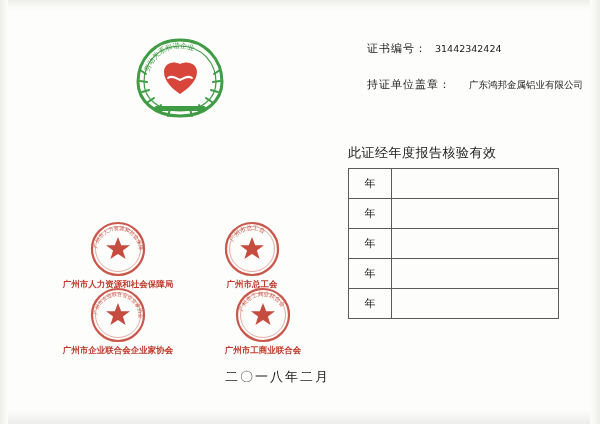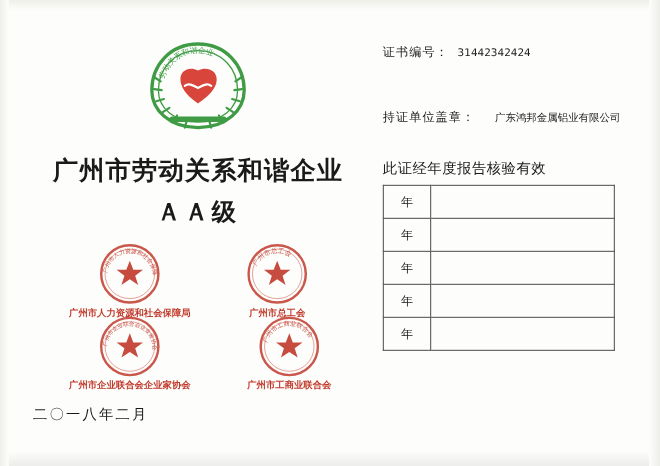--- a/index.html
+++ b/index.html
@@ -114,21 +114,21 @@
   .seal-1 { left: 22px;  top: 0px;  width: 132px; }
   .seal-2 { left: 168px; top: 0px;  width: 108px; }
   .seal-3 { left: 12px;  top: 66px; width: 152px; }
   .seal-4 { left: 178px; top: 66px; width: 110px; }
 
   .cert-date {
     position: absolute;
     left: 0;
     top: 334px;
     width: 300px;
-    text-align: left;
+    text-align: right;
     font-family: "DejaVu Sans", sans-serif;
     font-size: 13px;
     color: #1a1a1a;
     letter-spacing: 2px;
   }
 
   
   .right-panel {
     position: absolute;
     left: 348px;
@@ -139,29 +139,30 @@
     position: relative;
     height: 18px;
     margin-bottom: 0;
     white-space: nowrap;
   }
   .field-label {
     font-family: Liberation Serif, serif;
     font-size: 11px;
     color: #1a1a1a;
     letter-spacing: 1px;
+    margin-left: 19px;
   }
   .field-value {
     font-family: "DejaVu Sans", sans-serif;
     font-size: 9.5px;
     color: #1a1a1a;
     margin-left: 8px;
   }
   .field-cert-no { position: absolute; left: 0; top: 0; }
-  .field-holder  { position: absolute; left: 0; top: 59px; }
+  .field-holder  { position: absolute; left: 0; top: 36px; }
   .field-holder .field-value { margin-left: 18px; }
 
   .verify-note {
     position: absolute;
     left: 0;
     top: 106px;
     font-family: "DejaVu Sans", sans-serif;
     font-size: 13px;
     color: #1a1a1a;
     letter-spacing: 0.5px;
@@ -229,22 +230,20 @@
         <path d="M36 38 C36 30 44 26 52 30 C60 26 69 30 69 38 C69 48 58 56 52 60 C46 56 36 48 36 38 Z" fill="#d8453b"></path>
         <path d="M40 44 C44 41 48 44 52 46 C56 44 60 41 64 44" fill="none" stroke="#ffffff" stroke-width="2" stroke-linecap="round"></path>
 
         <path id="arcpath" d="M20 46 A32 32 0 0 1 84 46" fill="none"></path>
         <text font-family="DejaVu Sans" font-size="7" fill="#3f9c45">
           <textPath href="#arcpath" startOffset="8%">劳动关系和谐企业</textPath>
         </text>
       </svg>
     </div>
 
-    <div class="cert-title">广州市劳动关系和谐企业</div>
-    <div class="cert-grade">ＡＡ级</div>
 
     <div class="seals">
 
       <div class="seal-cell seal-1">
         <div class="seal-stamp">
           <svg width="58" height="58" viewBox="0 0 58 58">
             <circle cx="29" cy="29" r="26" fill="none" stroke="#c0392b" stroke-width="2.2" opacity="0.85"></circle>
             <circle cx="29" cy="29" r="22.5" fill="none" stroke="#c0392b" stroke-width="0.7" opacity="0.6"></circle>
             <path d="M29 17 L32.2 25.3 L41 25.3 L33.9 30.6 L36.6 39 L29 33.9 L21.4 39 L24.1 30.6 L17 25.3 L25.8 25.3 Z" fill="#c0392b" opacity="0.9"></path>
             <path id="s1" d="M8 31 A21 21 0 0 1 50 31" fill="none"></path>

